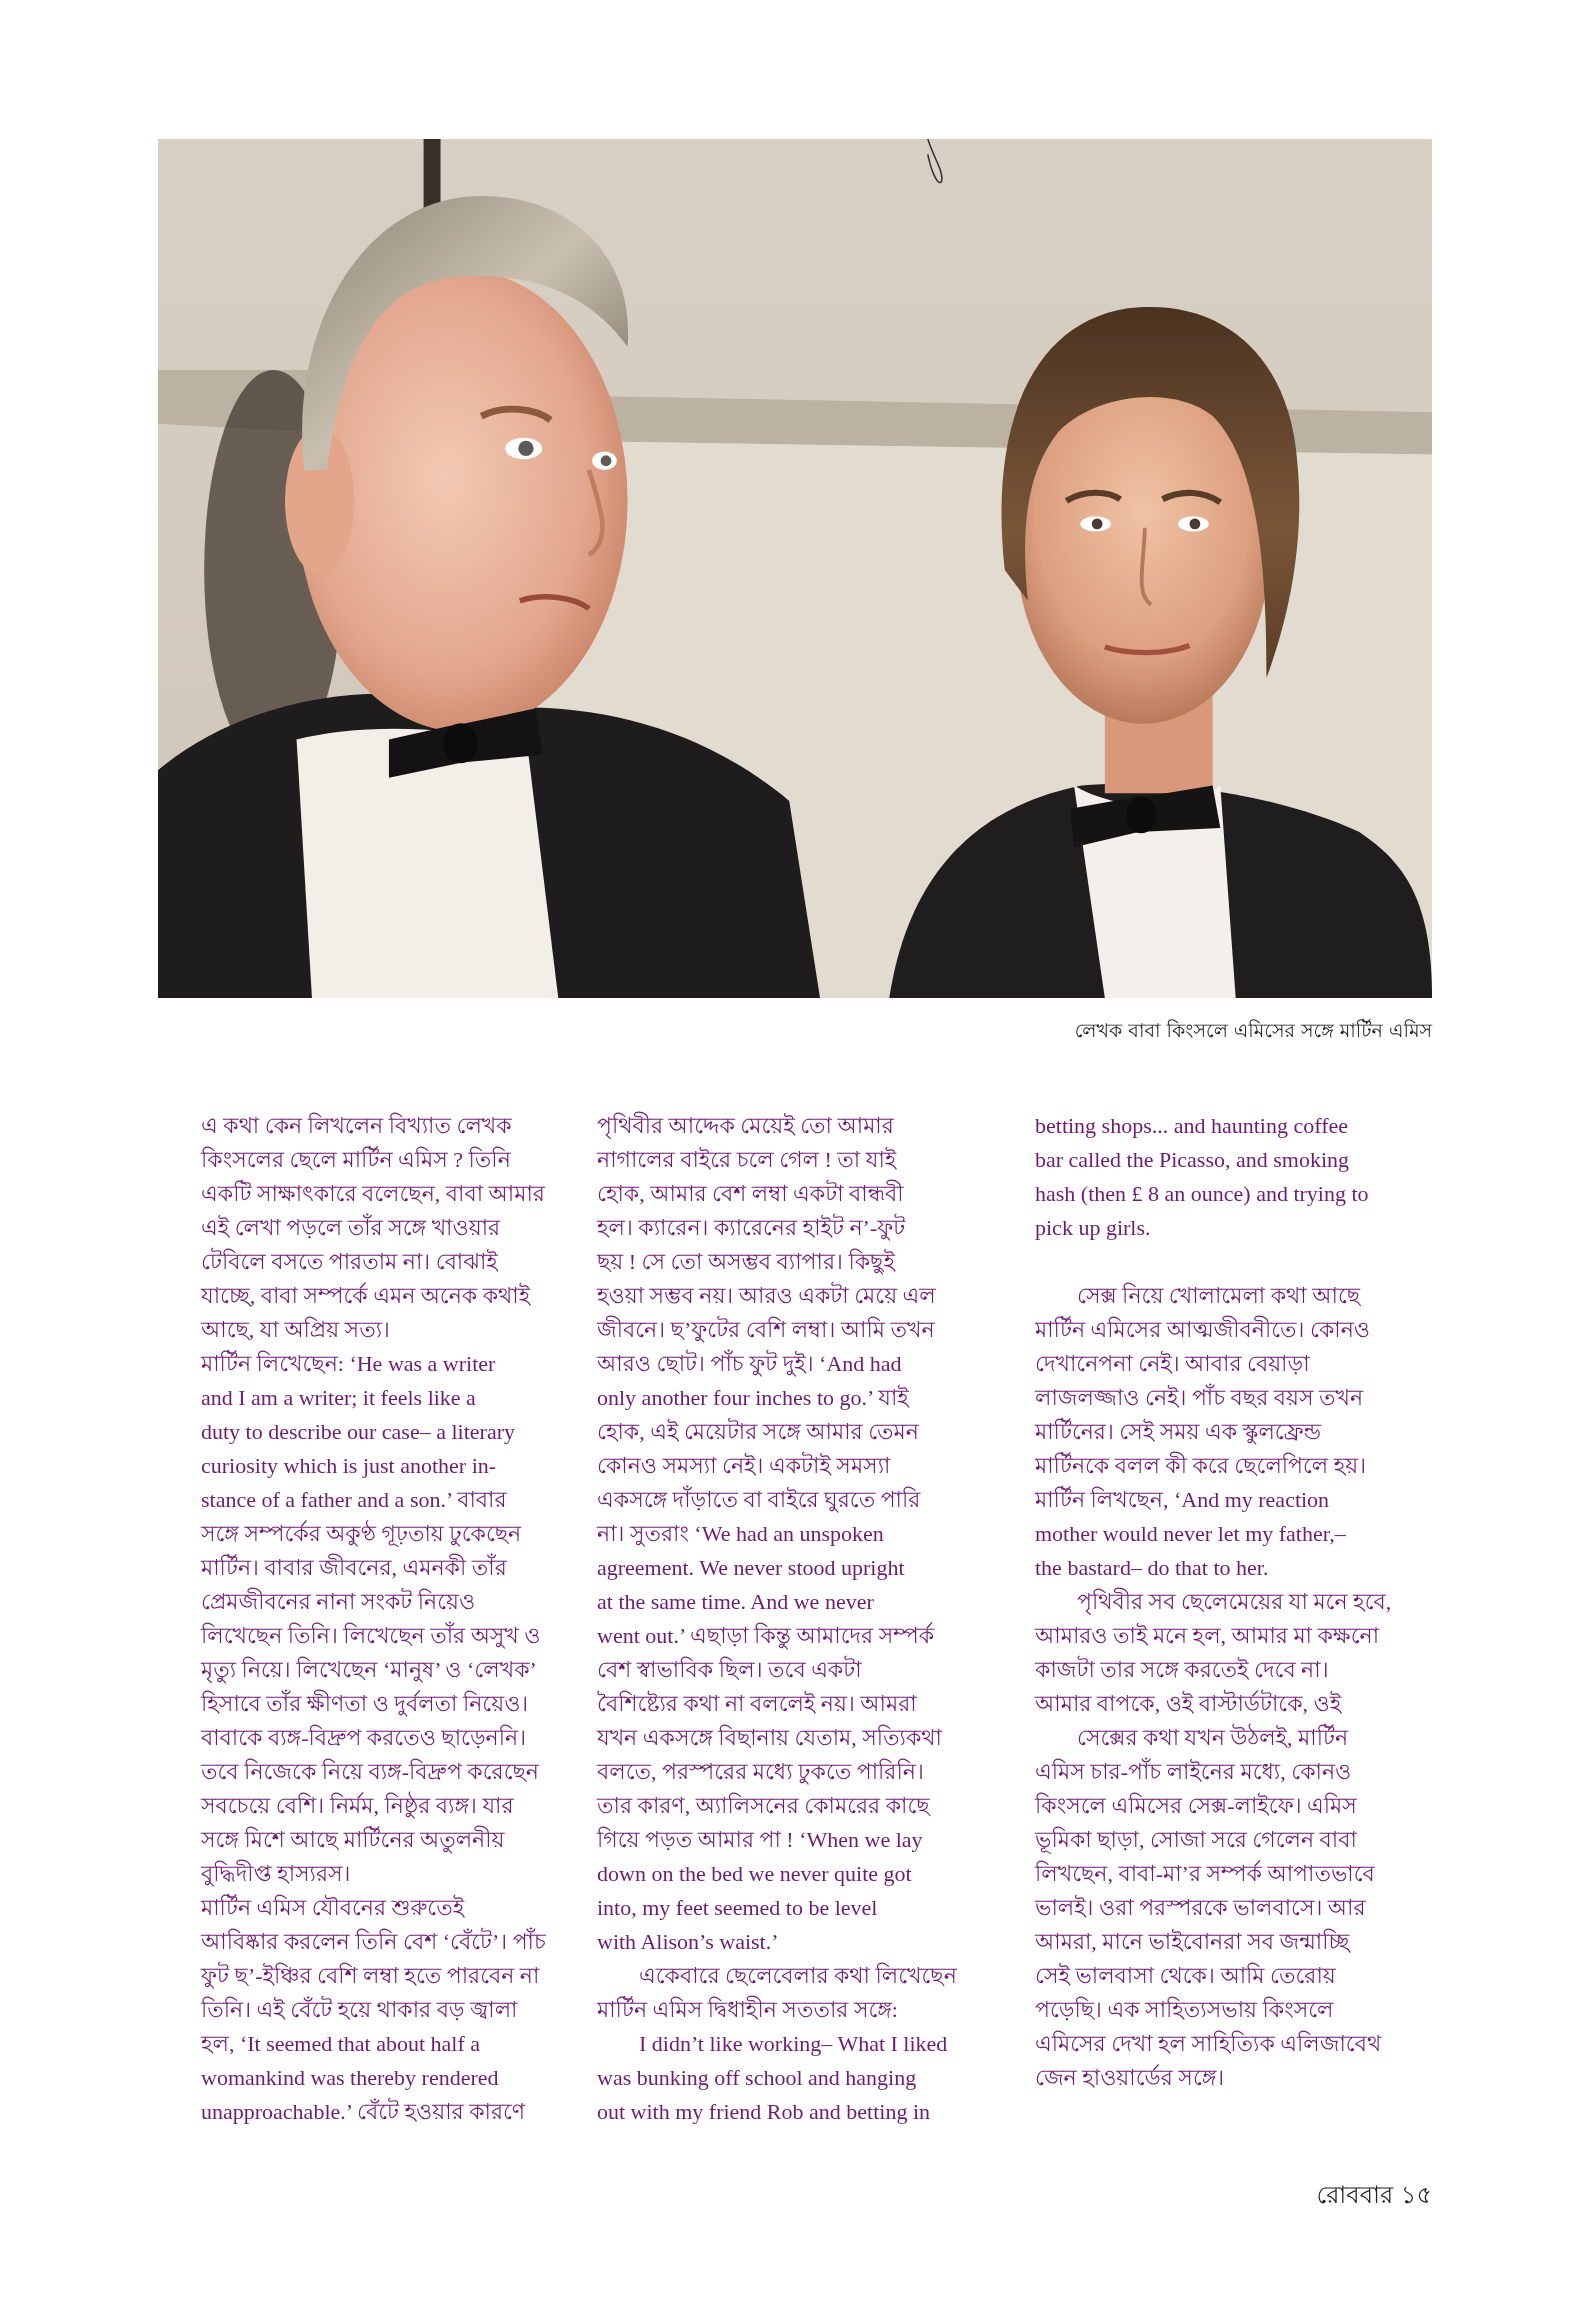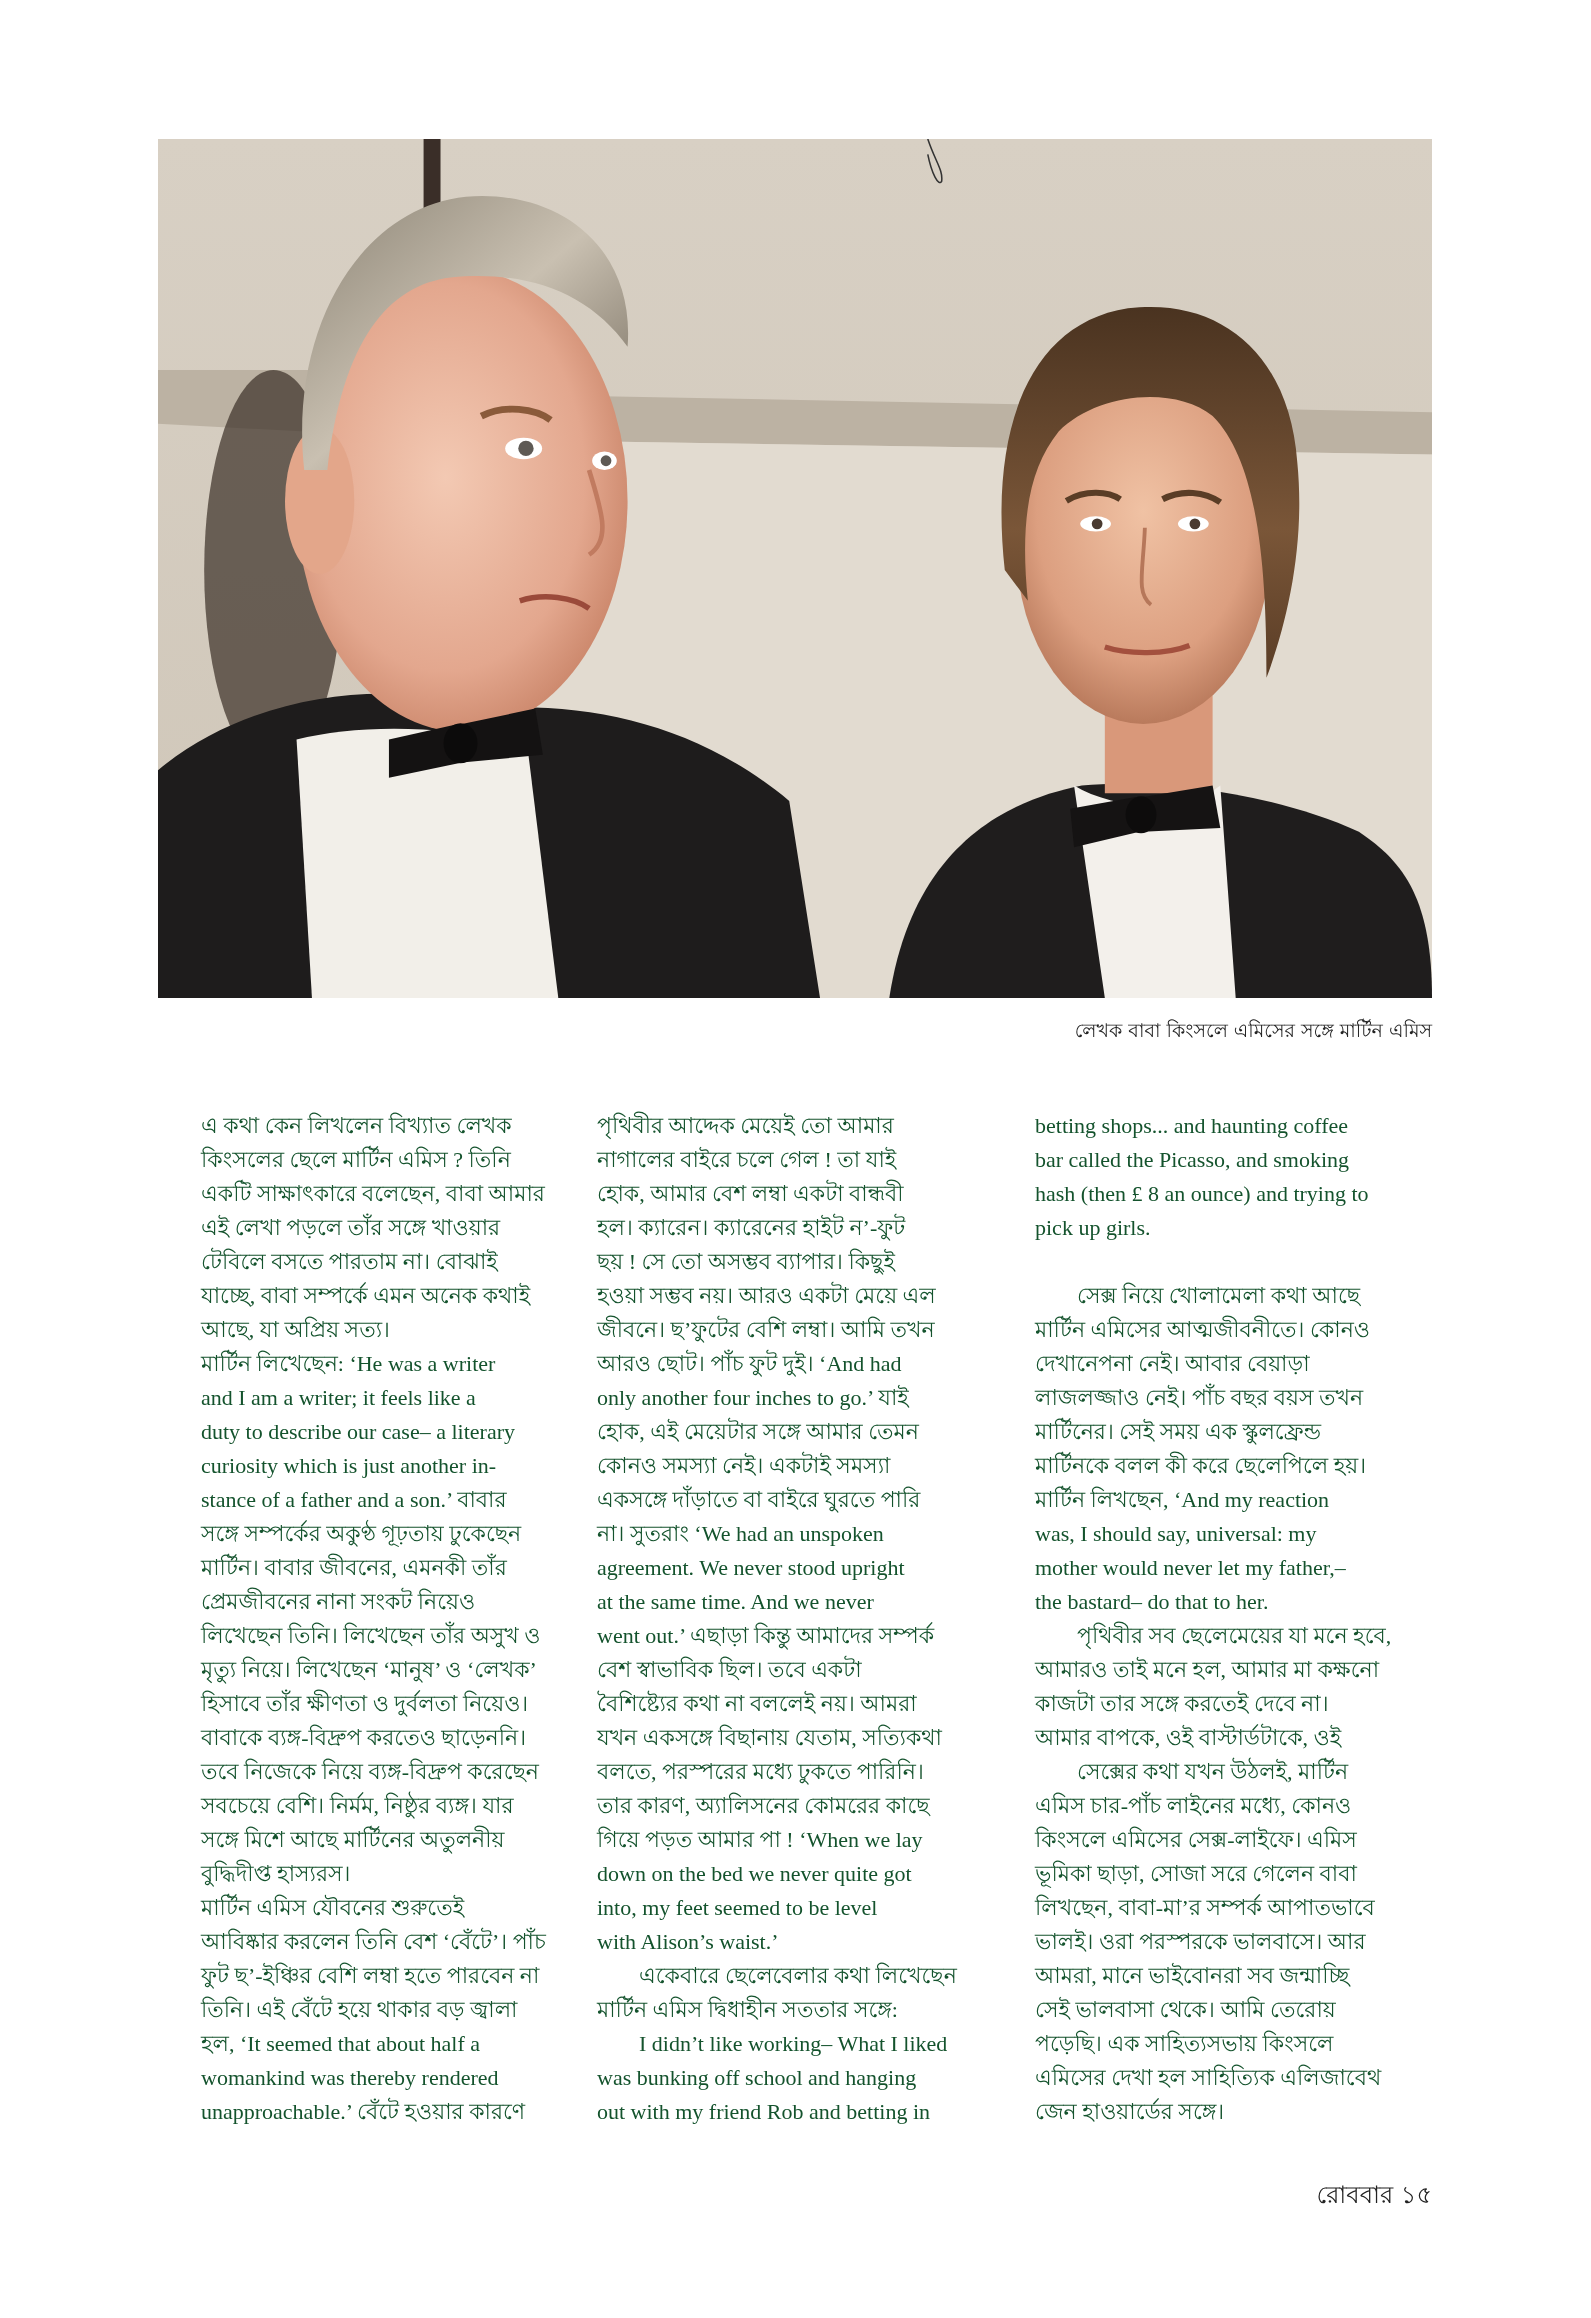--- a/index.html
+++ b/index.html
@@ -14,21 +14,21 @@
   }
   .photo svg { width: 100%; height: 100%; display: block; }
   .caption {
     position: absolute; right: 159px; top: 1016px;
     font-size: 19px; color: #222; 
     font-family: "DejaVu Sans", "Liberation Sans", sans-serif;
   }
   .col {
     position: absolute; top: 1109px; width: 400px;
     font-family: "Liberation Serif", "DejaVu Serif", serif;
-    font-size: 22px; line-height: 34px; color: #14532d;
+    font-size: 22px; line-height: 34px; color: #701a75;
   }
   .col.c1 { left: 159px; }
   .col.c2 { left: 597px; width: 400px; }
   .col.c3 { left: 1035px; width: 400px; }
   .col p { margin: 0; text-indent: 0; }
   .col p.ind { text-indent: 42px; }
   .col p.gap { margin-top: 34px; }
   .line { display: block; white-space: nowrap; }
   .folio {
     position: absolute; right: 159px; top: 2176px;
@@ -217,21 +217,20 @@
     <span class="line">pick up girls.</span>
   </p>
   <p class="ind gap">
     <span class="line">সেক্স নিয়ে খোলামেলা কথা আছে</span>
     <span class="line" style="margin-left:-42px">মার্টিন এমিসের আত্মজীবনীতে। কোনও</span>
     <span class="line" style="margin-left:-42px">দেখানেপনা নেই। আবার বেয়াড়া</span>
     <span class="line" style="margin-left:-42px">লাজলজ্জাও নেই। পাঁচ বছর বয়স তখন</span>
     <span class="line" style="margin-left:-42px">মার্টিনের। সেই সময় এক স্কুলফ্রেন্ড</span>
     <span class="line" style="margin-left:-42px">মার্টিনকে বলল কী করে ছেলেপিলে হয়।</span>
     <span class="line" style="margin-left:-42px">মার্টিন লিখছেন, ‘And my reaction</span>
-    <span class="line" style="margin-left:-42px">was, I should say, universal: my</span>
     <span class="line" style="margin-left:-42px">mother would never let my father,–</span>
     <span class="line" style="margin-left:-42px">the bastard– do that to her.</span>
   </p>
   <p class="ind">
     <span class="line">পৃথিবীর সব ছেলেমেয়ের যা মনে হবে,</span>
     <span class="line" style="margin-left:-42px">আমারও তাই মনে হল, আমার মা কক্ষনো</span>
     <span class="line" style="margin-left:-42px">কাজটা তার সঙ্গে করতেই দেবে না।</span>
     <span class="line" style="margin-left:-42px">আমার বাপকে, ওই বাস্টার্ডটাকে, ওই</span>
   </p>
   <p class="ind">

